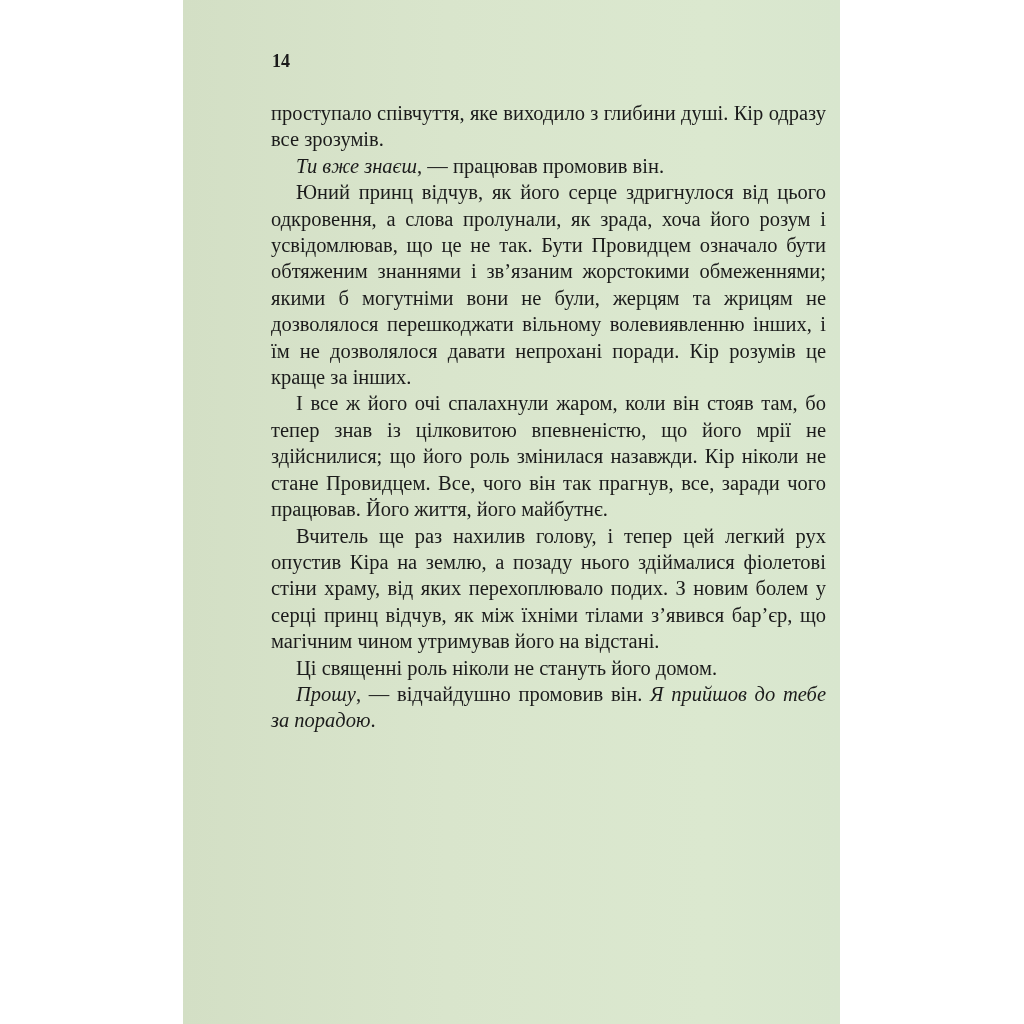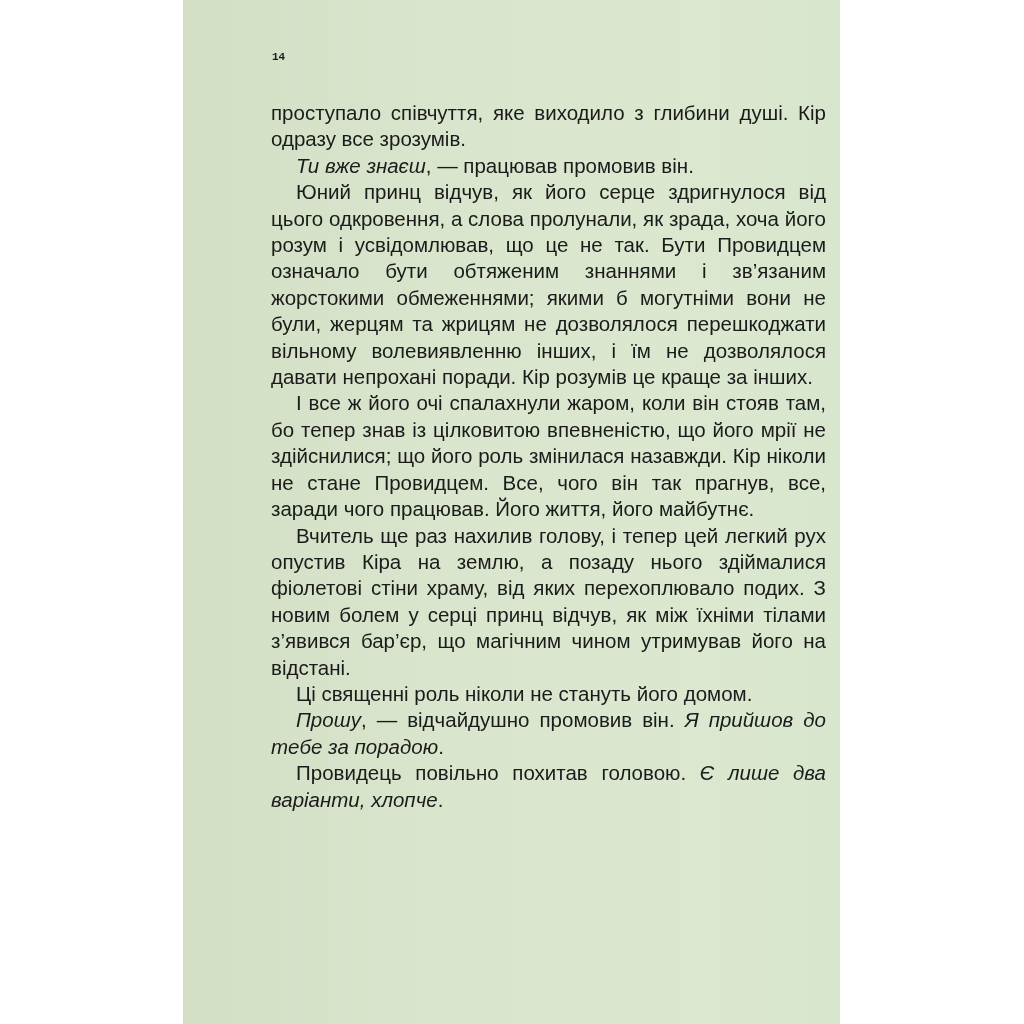--- a/index.html
+++ b/index.html
@@ -6,41 +6,40 @@
     body {
       width: 1024px; height: 1024px; background: #ffffff;
       position: relative; overflow: hidden;
     }
     .page {
       position: absolute; left: 183px; top: 0; width: 657px; height: 1024px;
       background: linear-gradient(90deg, #d3dfc5 0%, #d9e5cc 40%, #dbe8cf 80%, #d8e6ce 100%);
     }
     .page-number {
       position: absolute; left: 89px; top: 51px;
-      font-family: Liberation Mono, monospace; font-weight: bold;
-      font-size: 11px; color: #1a1a1a;
+      font-family: Liberation Serif, serif; font-weight: bold;
+      font-size: 18px; color: #1a1a1a;
     }
     .text {
       position: absolute; left: 88px; top: 100px; width: 555px;
-      font-family: Liberation Sans, sans-serif; font-size: 20.5px;
+      font-family: Liberation Serif, serif; font-size: 20.5px;
       line-height: 26.4px; color: #1b1b1b;
       text-align: justify;
     }
     .para { margin: 0; text-indent: 25px; }
     .para.noindent { text-indent: 0; }
     .it { font-style: italic; }
   </style>
 </head>
 <body>
 
 <div class="page">
   <div class="page-number">14</div>
   <div class="text" id="text-body">
       <p class="para noindent"><span>проступало співчуття, яке виходило з глибини душі. Кір одразу все зрозумів.</span></p>
       <p class="para"><span class="it">Ти вже знаєш</span><span>, — працював промовив він.</span></p>
       <p class="para"><span>Юний принц відчув, як його серце здригнулося від цього одкровення, а слова пролунали, як зрада, хоча його розум і усвідомлював, що це не так. Бути Провидцем означало бути обтяженим знаннями і зв’язаним жорстокими обмеженнями; якими б могутніми вони не були, жерцям та жрицям не дозволялося перешкоджати вільному волевиявленню інших, і їм не дозволялося давати непрохані поради. Кір розумів це краще за інших.</span></p>
       <p class="para"><span>І все ж його очі спалахнули жаром, коли він стояв там, бо тепер знав із цілковитою впевненістю, що його мрії не здійснилися; що його роль змінилася назавжди. Кір ніколи не стане Провидцем. Все, чого він так прагнув, все, заради чого працював. Його життя, його майбутнє.</span></p>
       <p class="para"><span>Вчитель ще раз нахилив голову, і тепер цей легкий рух опустив Кіра на землю, а позаду нього здіймалися фіолетові стіни храму, від яких перехоплювало подих. З новим болем у серці принц відчув, як між їхніми тілами з’явився бар’єр, що магічним чином утримував його на відстані.</span></p>
       <p class="para"><span>Ці священні роль ніколи не стануть його домом.</span></p>
       <p class="para"><span class="it">Прошу</span><span>, — відчайдушно промовив він. </span><span class="it">Я прийшов до тебе за порадою</span><span>.</span></p>
-      <p class="para"><span>Провидець повільно похитав головою. </span><span class="it">Є лише два варіанти, хлопче</span><span>.</span></p>
     </div>
 </div>
 
 </body></html>

